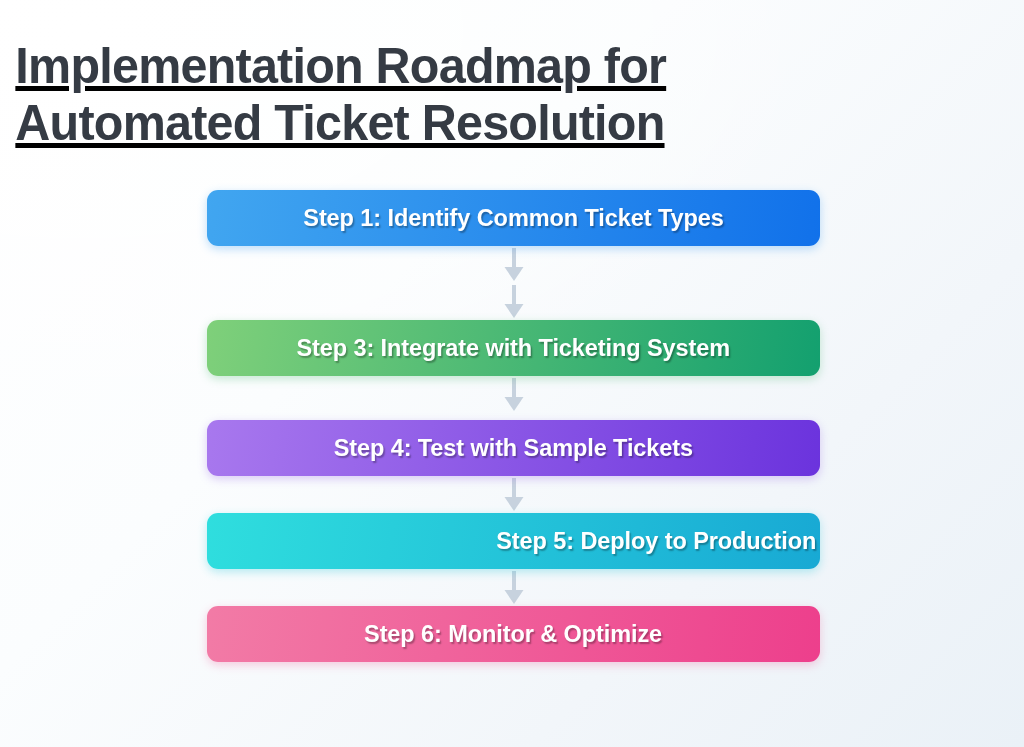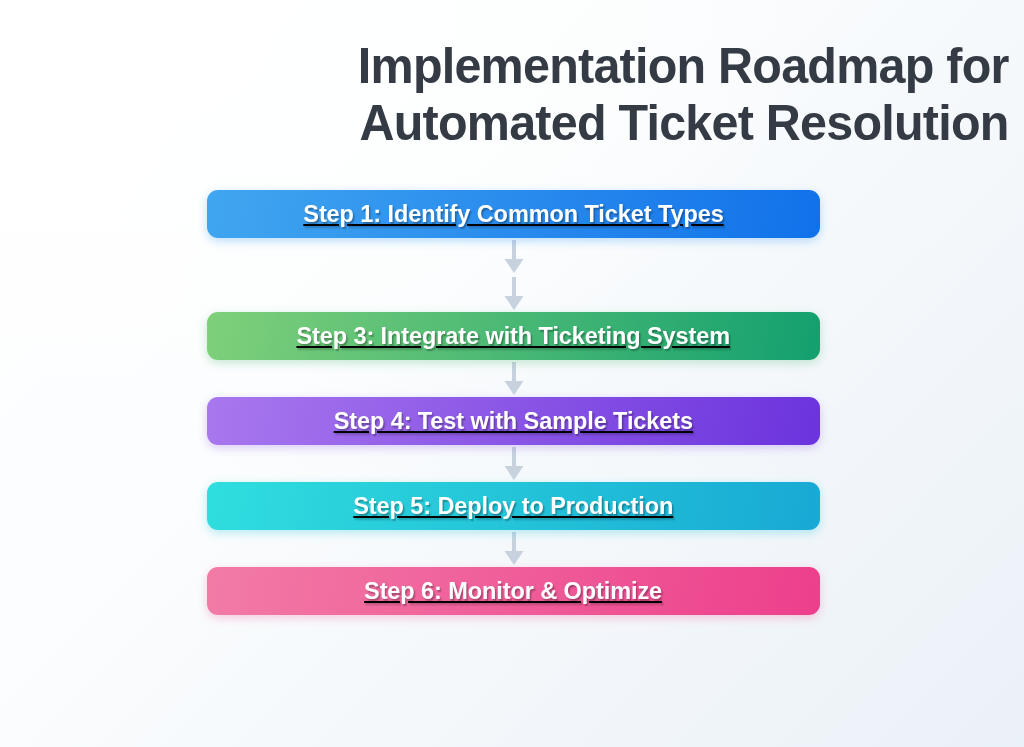--- a/index.html
+++ b/index.html
@@ -24,21 +24,22 @@
       linear-gradient(135deg, #ffffff 0%, #fbfdfe 38%, #f2f6fa 72%, #eaf1f7 100%);
     overflow: hidden;
   }
 
   
   .title-wrap {
     position: absolute;
     top: 38px;
     left: 0;
     width: 1024px;
-    text-align: right;
+    text-align: left;
+    text-decoration: underline;
   }
   .title-line {
     display: block;
     color: #353b44;
     font-family: "Liberation Sans", "DejaVu Sans", sans-serif;
     font-size: 50px;
     font-weight: 700;
     letter-spacing: -0.8px;
     line-height: 57px;
     white-space: nowrap;
@@ -49,27 +50,26 @@
   .flow {
     position: absolute;
     top: 190px;
     left: 207px;
     width: 613px;
   }
 
   .step-box {
     position: relative;
     width: 613px;
-    height: 48px;
+    height: 56px;
     border-radius: 11px;
     display: flex;
     align-items: center;
     justify-content: center;
     box-sizing: border-box;
-    text-decoration: underline;
   }
   .step-box::after {
     
     content: "";
     position: absolute;
     left: 8px;
     right: 8px;
     bottom: -9px;
     height: 22px;
     border-radius: 50%;
@@ -131,30 +131,30 @@
       </div>
       <div class="step-box" style="background: linear-gradient(100deg, rgb(127, 208, 122) 0%, rgb(19, 160, 111) 100%); box-shadow: rgba(86, 189, 124, 0.333) 0px 3px 10px; z-index: 1; text-align: right;">
         <span class="step-label">Step 3: Integrate with Ticketing System</span>
       </div>
       <div class="connector">
         <svg class="arrow-icon" viewBox="0 0 22 34">
           <rect x="9" y="0" width="4" height="20" fill="#c7d2de"></rect>
           <path d="M11 33 L1.5 19 L20.5 19 Z" fill="#c7d2de"></path>
         </svg>
       </div>
-      <div class="step-box" style="background: linear-gradient(100deg, rgb(168, 120, 238) 0%, rgb(107, 51, 221) 100%); box-shadow: rgba(154, 106, 232, 0.333) 0px 3px 10px; z-index: 1;">
+      <div class="step-box" style="background: linear-gradient(100deg, rgb(168, 120, 238) 0%, rgb(107, 51, 221) 100%); box-shadow: rgba(154, 106, 232, 0.333) 0px 3px 10px; z-index: 1; margin-top: 7px;">
         <span class="step-label">Step 4: Test with Sample Tickets</span>
       </div>
       <div class="connector">
         <svg class="arrow-icon" viewBox="0 0 22 34">
           <rect x="9" y="0" width="4" height="20" fill="#c7d2de"></rect>
           <path d="M11 33 L1.5 19 L20.5 19 Z" fill="#c7d2de"></path>
         </svg>
       </div>
-      <div class="step-box" style="background: linear-gradient(100deg, rgb(47, 222, 222) 0%, rgb(24, 169, 212) 100%); box-shadow: rgba(42, 200, 220, 0.333) 0px 3px 10px; z-index: 1;">
+      <div class="step-box" style="background: linear-gradient(100deg, rgb(47, 222, 222) 0%, rgb(24, 169, 212) 100%); box-shadow: rgba(42, 200, 220, 0.333) 0px 3px 10px; z-index: 1; justify-content: flex-end;">
         <span class="step-label">Step 5: Deploy to Production</span>
       </div>
       <div class="connector">
         <svg class="arrow-icon" viewBox="0 0 22 34">
           <rect x="9" y="0" width="4" height="20" fill="#c7d2de"></rect>
           <path d="M11 33 L1.5 19 L20.5 19 Z" fill="#c7d2de"></path>
         </svg>
       </div>
       <div class="step-box" style="background: linear-gradient(100deg, rgb(242, 123, 166) 0%, rgb(237, 63, 140) 100%); box-shadow: rgba(240, 106, 160, 0.333) 0px 3px 10px; z-index: 1;">
         <span class="step-label">Step 6: Monitor &amp; Optimize</span>

